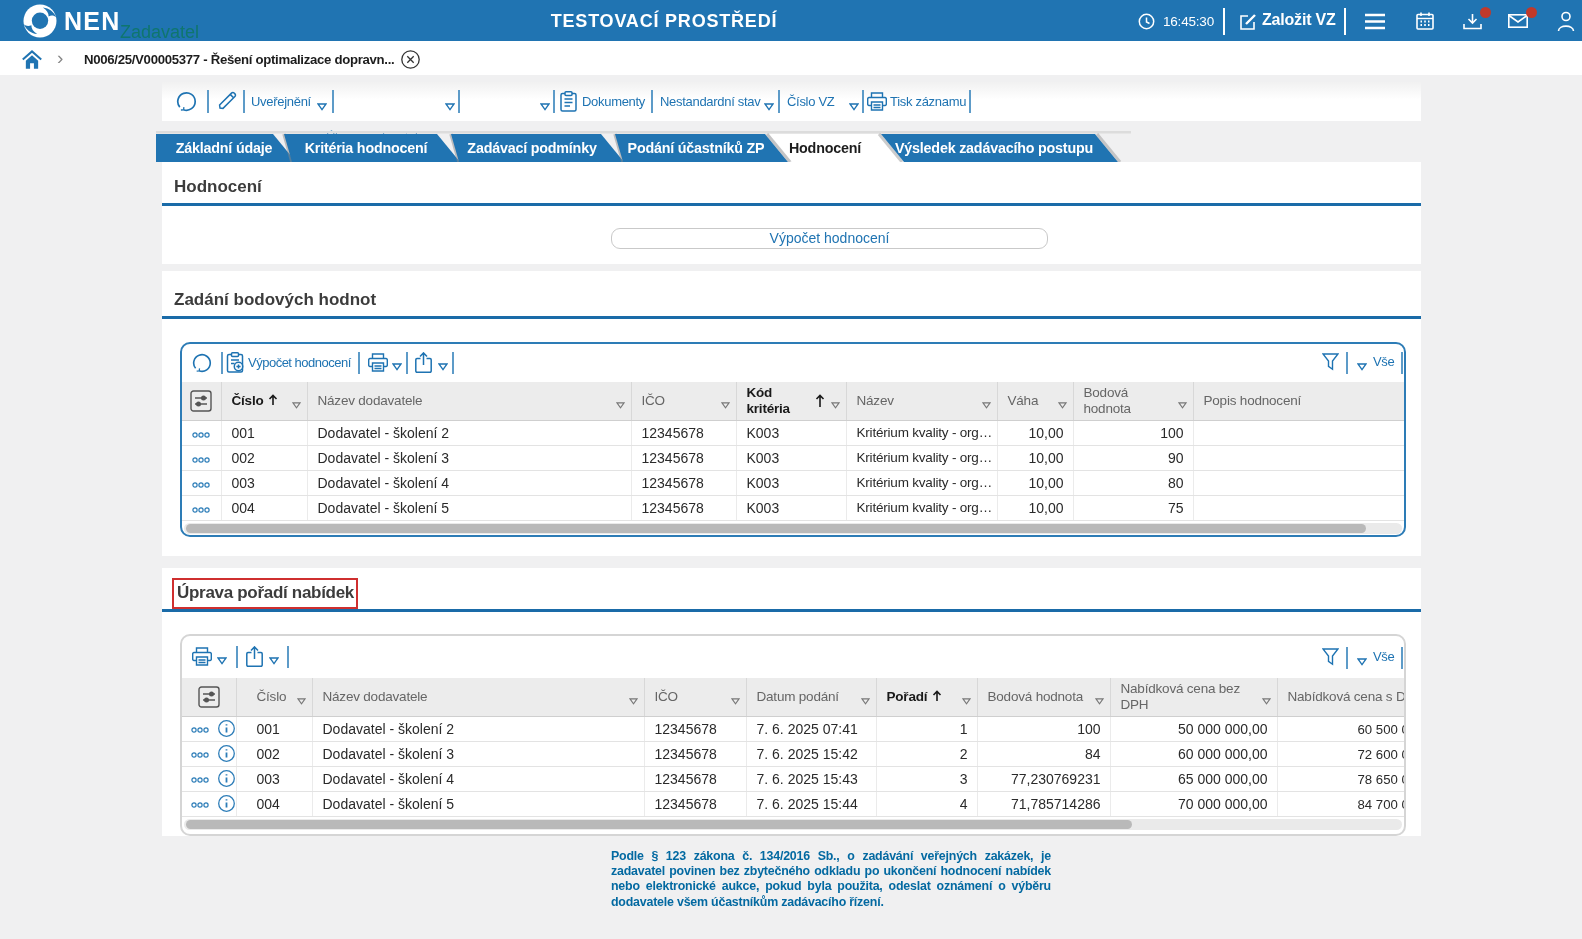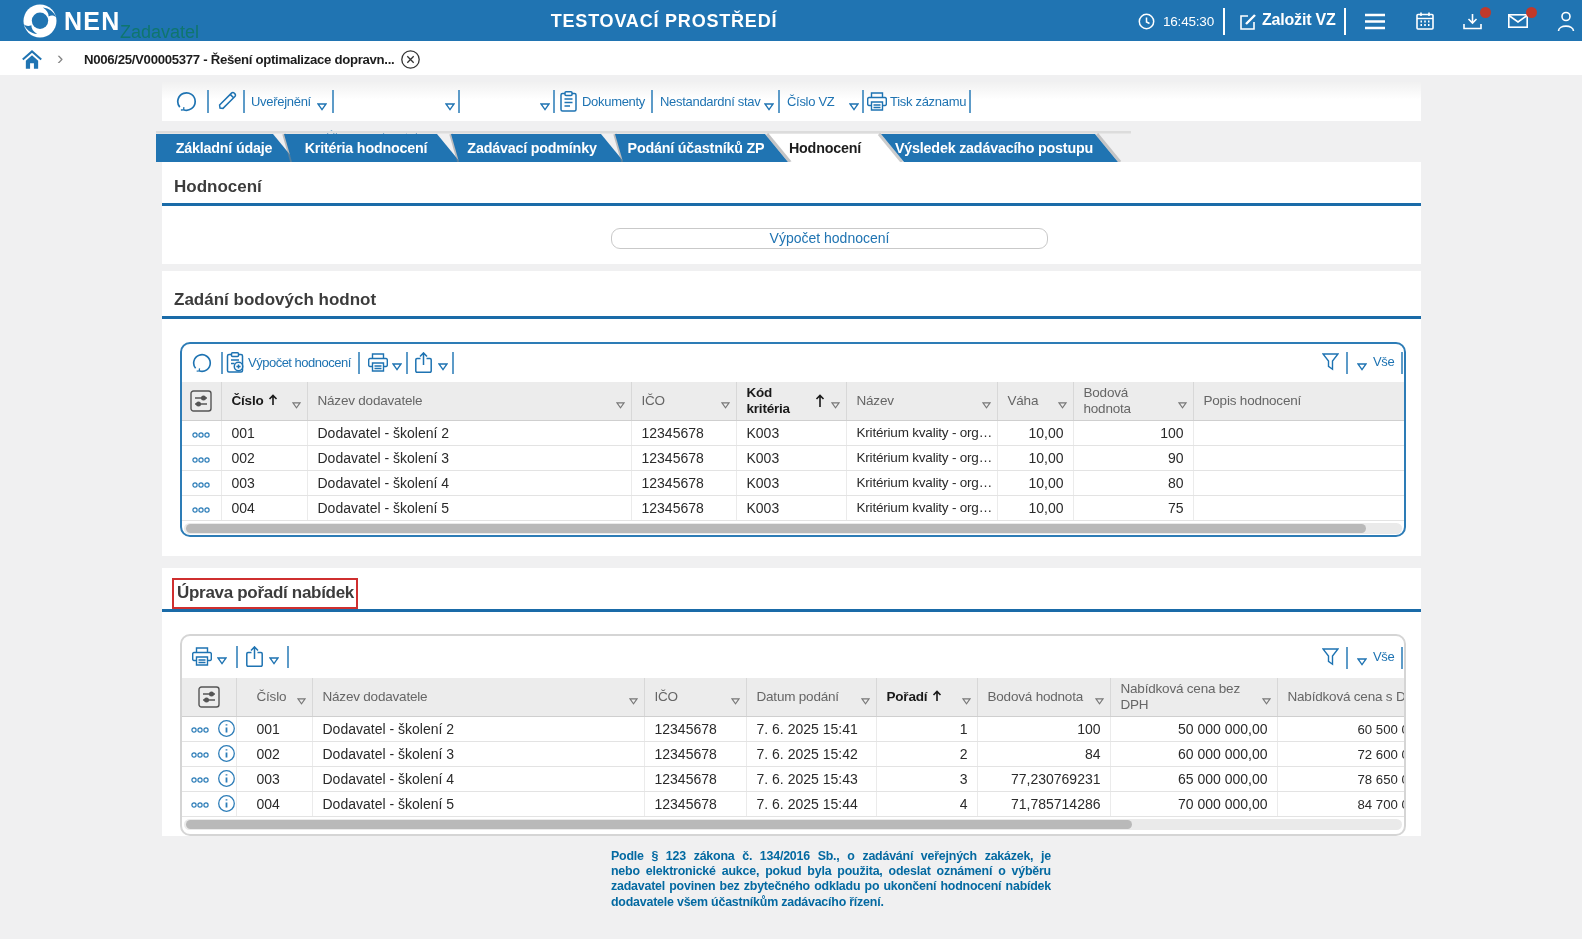--- a/index.html
+++ b/index.html
@@ -440,21 +440,21 @@
                   <circle cx="3" cy="3" r="2.1"></circle>
                   <circle cx="9" cy="3" r="2.1"></circle>
                   <circle cx="15" cy="3" r="2.1"></circle>
                 </svg><svg width="17" height="17" viewBox="0 0 17 17" fill="none" stroke="#2d7db8" stroke-width="1.3" style="margin-left:9px;vertical-align:-4px;">
                   <circle cx="8.5" cy="8.5" r="7.8"></circle>
                   <path d="M8.5 7.5 V12.5 M8.5 4.2 V5.6" stroke-width="1.8"></path>
                 </svg></td>
           <td style="padding-left:20px;">001</td>
               <td>Dodavatel - školení 2</td>
               <td>12345678</td>
-              <td>7. 6. 2025 15:41</td>
+              <td>7. 6. 2025 07:41</td>
               <td class="num">1</td>
               <td class="num">100</td>
               <td class="num">50 000 000,00</td>
               <td style="border-right:none;padding-left:0;"><span style="margin-left:80px;font-size:13.2px;">60 500 0</span></td>
         </tr>
         <tr class="grow">
           <td style="padding-left:9px;"><svg width="18" height="6" viewBox="0 0 18 6" fill="none" stroke="#2d7db8" stroke-width="1.2">
                   <circle cx="3" cy="3" r="2.1"></circle>
                   <circle cx="9" cy="3" r="2.1"></circle>
                   <circle cx="15" cy="3" r="2.1"></circle>
@@ -508,17 +508,17 @@
               <td style="border-right:none;padding-left:0;"><span style="margin-left:80px;font-size:13.2px;">84 700 0</span></td>
         </tr>
       </tbody>
         </table>
     </div>
     <div class="track" style="left:2px;top:183px;width:1218px;"></div>
     <div class="thumb" style="left:4px;top:184px;width:946px;"></div>
   </div>
   <div class="abs" style="left:449px;top:281px;width:440px;font-size:12.4px;letter-spacing:-0.2px;font-weight:bold;color:#0369a1;line-height:15.2px;">
       <div style="text-align:justify;text-align-last:justify;">Podle § 123 zákona č. 134/2016 Sb., o zadávání veřejných zakázek, je</div>
+      <div style="text-align:justify;text-align-last:justify;">zadavatel povinen bez zbytečného odkladu po ukončení hodnocení nabídek</div>
       <div style="text-align:justify;text-align-last:justify;">nebo elektronické aukce, pokud byla použita, odeslat oznámení o výběru</div>
-      <div style="text-align:justify;text-align-last:justify;">zadavatel povinen bez zbytečného odkladu po ukončení hodnocení nabídek</div>
       <div>dodavatele všem účastníkům zadávacího řízení.</div>
     </div>
 </div>
 
 </body></html>

